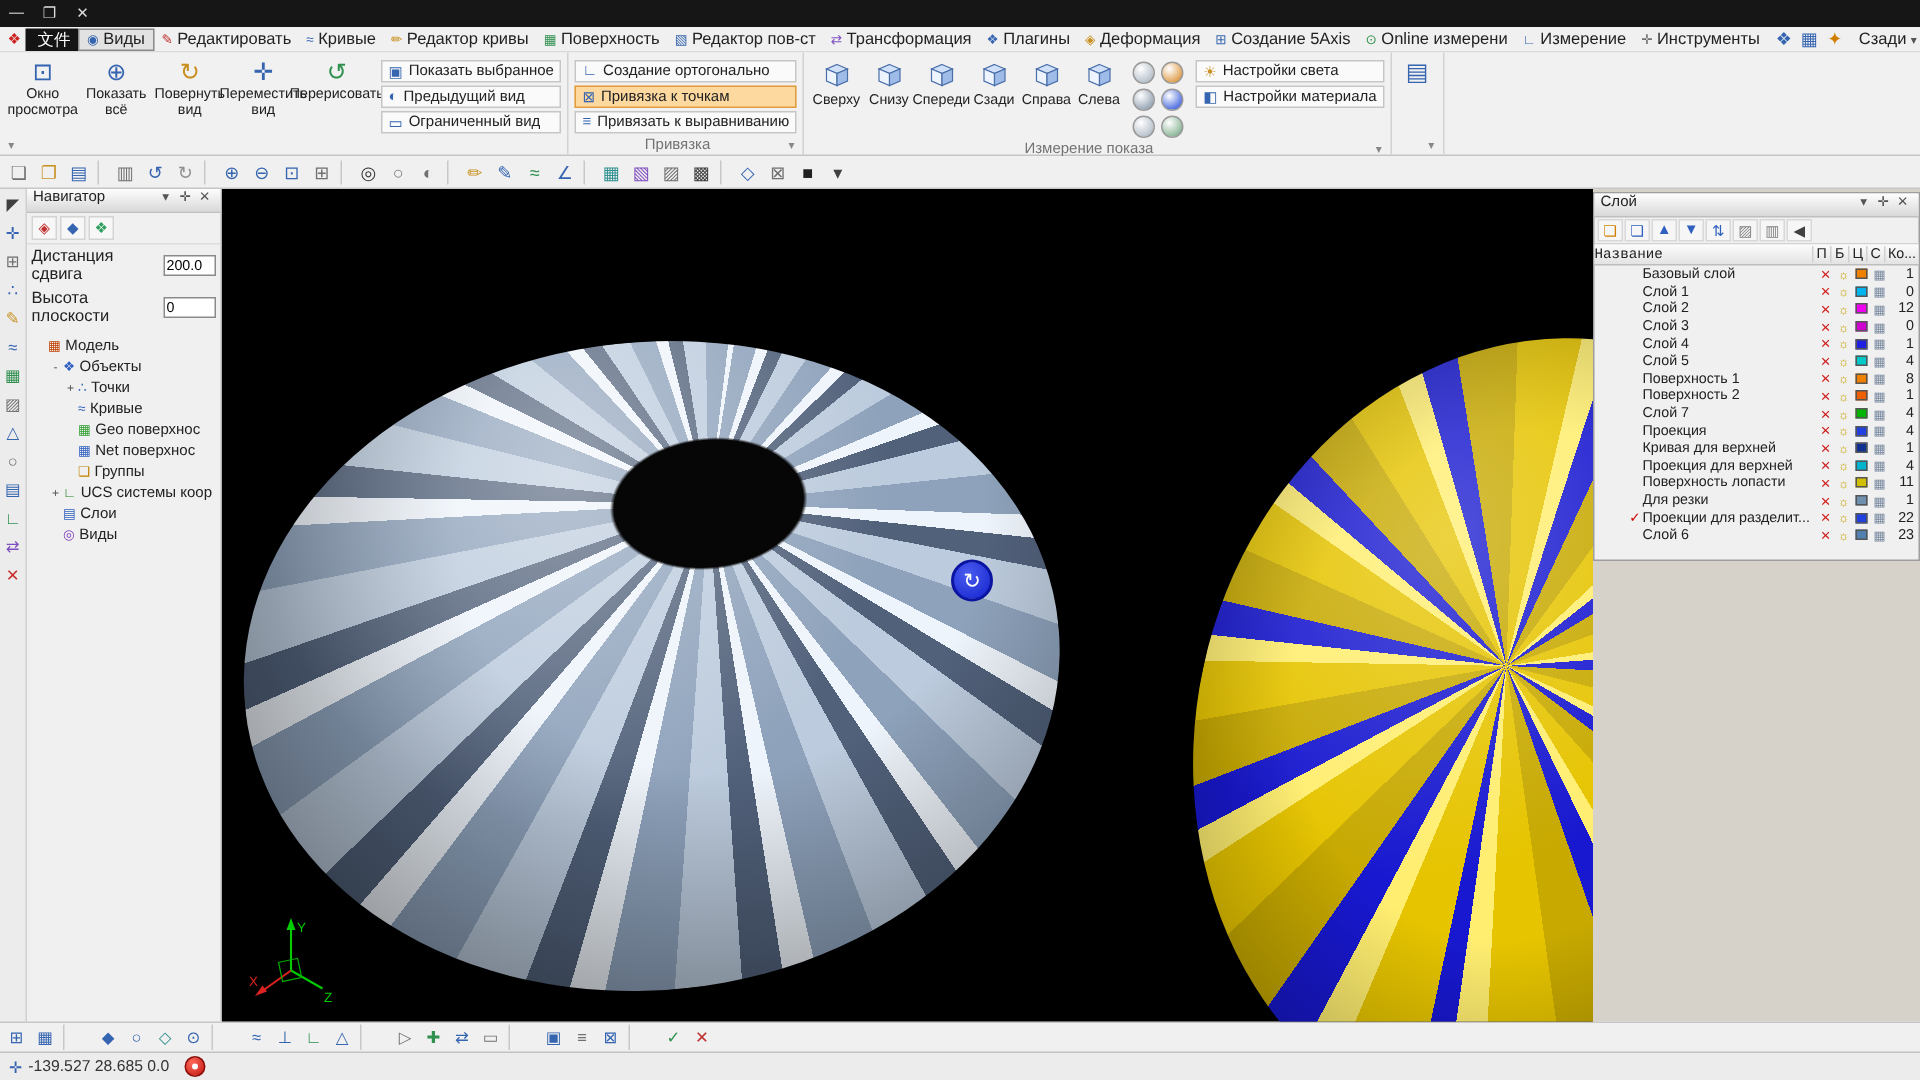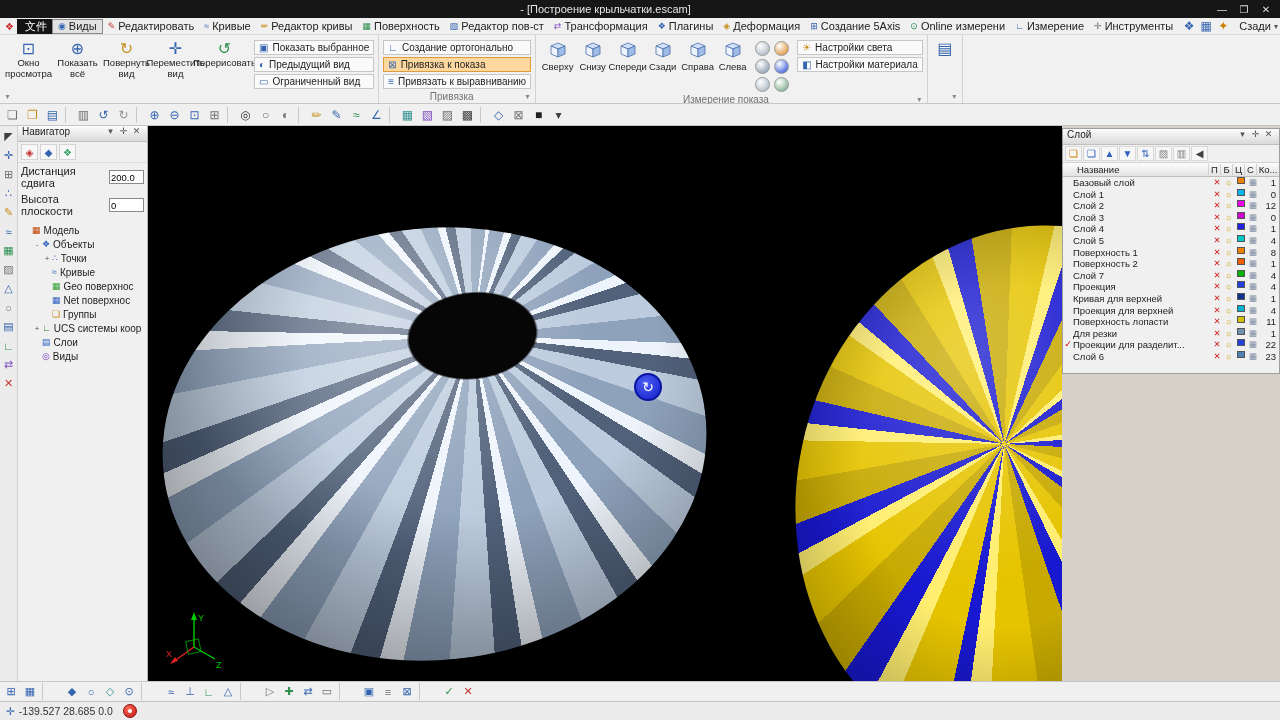--- a/index.html
+++ b/index.html
@@ -91,25 +91,25 @@
   .rot-cursor { position:absolute; left:486px; top:247px; width:28px; height:28px; border-radius:50%;
     background:radial-gradient(circle at 38% 32%, #4a5cf0, #1322cc); border:2px solid #0a14a0;
     color:#fff; display:flex; align-items:center; justify-content:center; font-size:14px; }
   .axis-triad { position:absolute; left:16px; bottom:12px; }
 
   .rightdock { width:218px; background:#d6d2ca; display:flex; flex-direction:column; padding-top:2px; }
   .layerspanel { background:#f0f0f0; border:1px solid #9e9e9e; height:246px; display:flex; flex-direction:column; }
   .lp-toolbar { display:flex; gap:1px; padding:1px 2px; border-bottom:1px solid #d2d2d2; }
   .lp-toolbar .ticon { width:17px; height:15px; font-size:10px; border:1px solid #d8d8d8; background:#f6f6f6; }
   .lp-colhdr { display:flex; height:14px; border-bottom:1px solid #bdbdbd; font-size:9.5px; background:linear-gradient(#fcfcfc,#e3e3e3); align-items:center; }
-  .col-name { flex:1; padding-left:14px; border-right:1px solid #d0d0d0; }
+  .col-name { flex:1; border-right:1px solid #d0d0d0;font-family:Liberation Mono, monospace; }
   .col-s { width:12px; text-align:center; border-right:1px solid #d0d0d0; }
   .col-c { width:22px; text-align:center; }
   .lp-rows { flex:1; overflow:hidden; }
-  .lrow { display:flex; align-items:flex-start; height:11.6px; font-size:9.5px; white-space:nowrap; }
+  .lrow { display:flex; align-items:center; height:11.6px; font-size:9.5px; white-space:nowrap;margin-left:22px; }
   .l-cur { width:10px; color:#cf0000; font-size:9px; text-align:center; flex:0 0 auto; }
   .l-name { flex:1; overflow:hidden; }
   .l-ic { width:12px; text-align:center; font-size:8.5px; flex:0 0 auto; }
   .l-x { color:#d02020; }
   .l-bulb { color:#c8a000; }
   .l-chip { display:flex; justify-content:center; align-items:center; }
   .l-chip i { width:8px; height:7px; display:block; border:1px solid #555; }
   .l-hatch { color:#7a8aa0; }
   .l-count { width:20px; text-align:right; padding-right:3px; flex:0 0 auto; }
   .dock-rest { flex:1; }
@@ -123,21 +123,20 @@
   .sb-coords { margin-right:10px; }
   .red-badge { width:14px; height:14px; border-radius:50%; background:radial-gradient(circle at 35% 30%, #ff6a5a, #c01510); border:1px solid #8a0d08; display:flex; align-items:center; justify-content:center; }
   .red-badge i { width:4px; height:4px; background:#fff; border-radius:50%; display:block; }
 </style>
 </head>
 <body>
 
 <div class="app">
 
   <div class="titlebar">
-    <div class="tb-title">- [Построение крыльчатки.escam]</div>
     <div class="tb-btns">
 
         <span class="tb-btn">—</span>
 
         <span class="tb-btn">❐</span>
 
         <span class="tb-btn">✕</span>
       </div>
   </div>
 
@@ -298,21 +297,21 @@
       <div class="rg-content">
         <div class="opt-col">
 
             <div class="optbtn">
               <span class="opt-icon">∟</span>
               <span>Создание ортогонально</span>
             </div>
 
             <div class="optbtn hl">
               <span class="opt-icon">⊠</span>
-              <span>Привязка к показа</span>
+              <span>Привязка к точкам</span>
             </div>
 
             <div class="optbtn">
               <span class="opt-icon">≡</span>
               <span>Привязать к выравниванию</span>
             </div>
           </div>
       </div>
       <div class="rg-label">
         <span class="lbl">Привязка</span>

